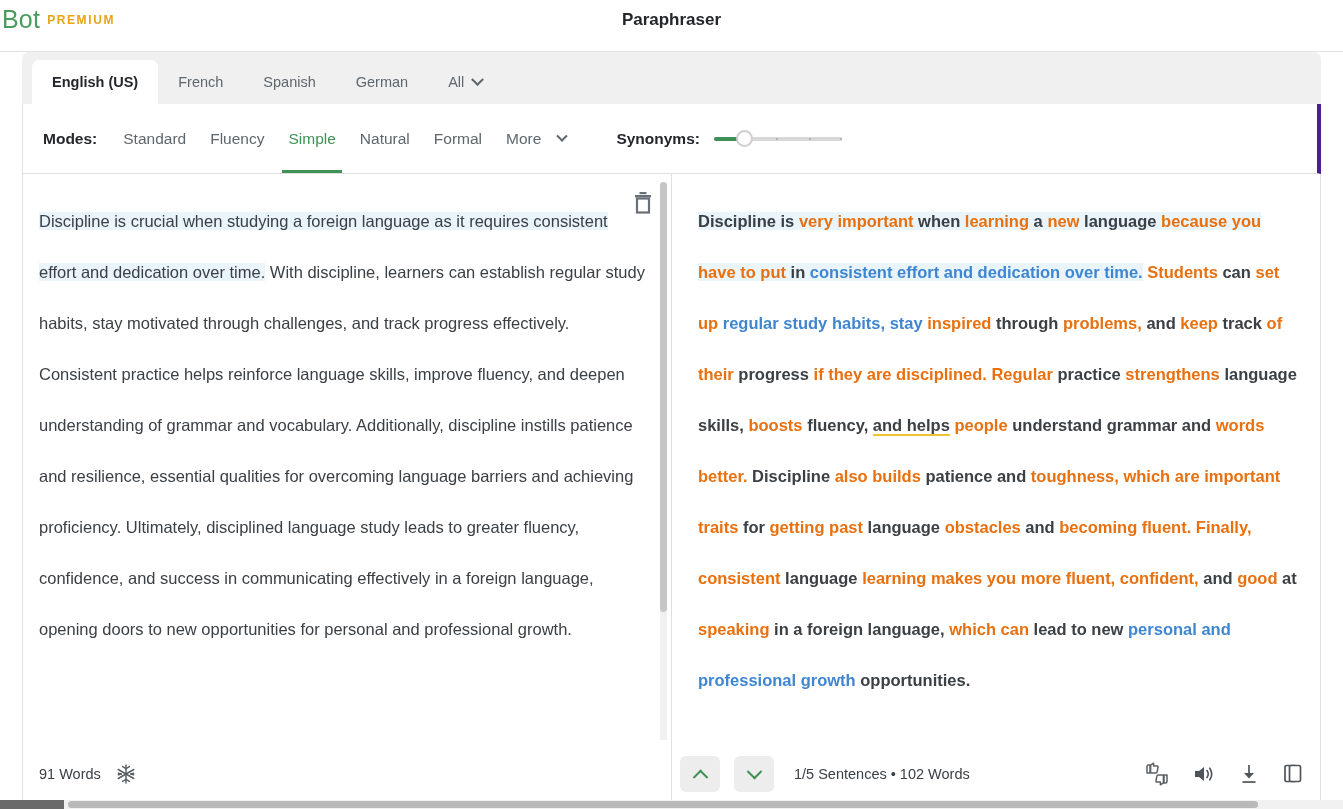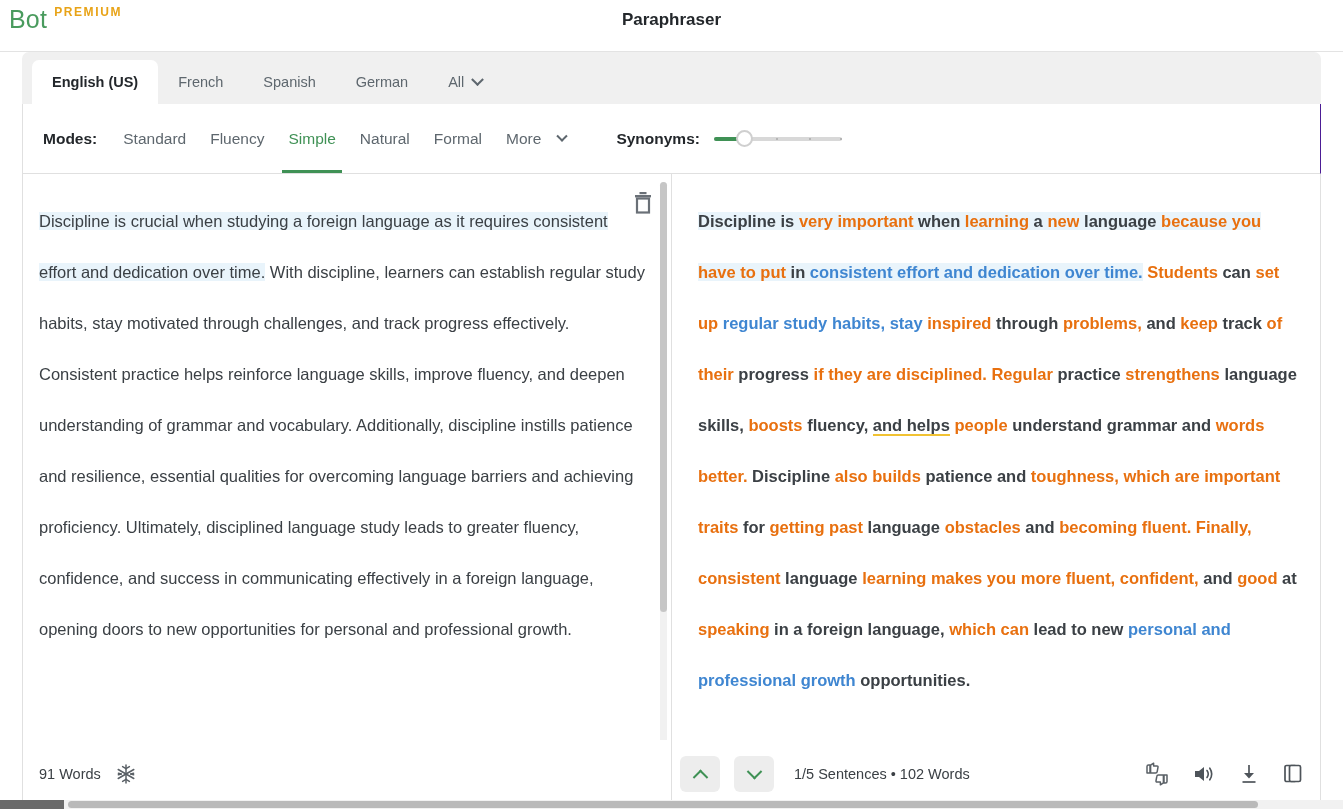--- a/index.html
+++ b/index.html
@@ -13,22 +13,22 @@
 
   
   .app-header {
     position: relative;
     height: 52px;
     background: #ffffff;
     border-bottom: 1px solid #e3e3e3;
   }
   .brand {
     position: absolute;
-    left: 9px; top: 5px;
-    display: flex; align-items: flex-start; gap: 7px;
+    left: 2px; top: 5px;
+    display: flex; align-items: center; gap: 7px;
   }
   .brand-name {
     font-size: 25px;
     color: #4a9b5e;
     letter-spacing: .2px;
   }
   .brand-badge {
     font-size: 12px;
     color: #e8a317;
     letter-spacing: 1.6px;
@@ -86,21 +86,21 @@
     border-right: 2px solid #5e676e;
     border-bottom: 2px solid #5e676e;
     transform: rotate(45deg) translate(-2px,-2px);
   }
 
   
   .modes-bar {
     height: 70px;
     background: #ffffff;
     border-left: 1px solid #e0e0e0;
-    border-right: 1px solid #4c1d95;
+    border-right: 4px solid #4c1d95;
     border-bottom: 1px solid #e0e0e0;
     display: flex;
     align-items: center;
     padding: 0 0 0 20px;
     position: relative;
   }
   .modes-label, .syn-label {
     font-size: 15.5px;
     font-weight: bold;
     color: #23272b;

